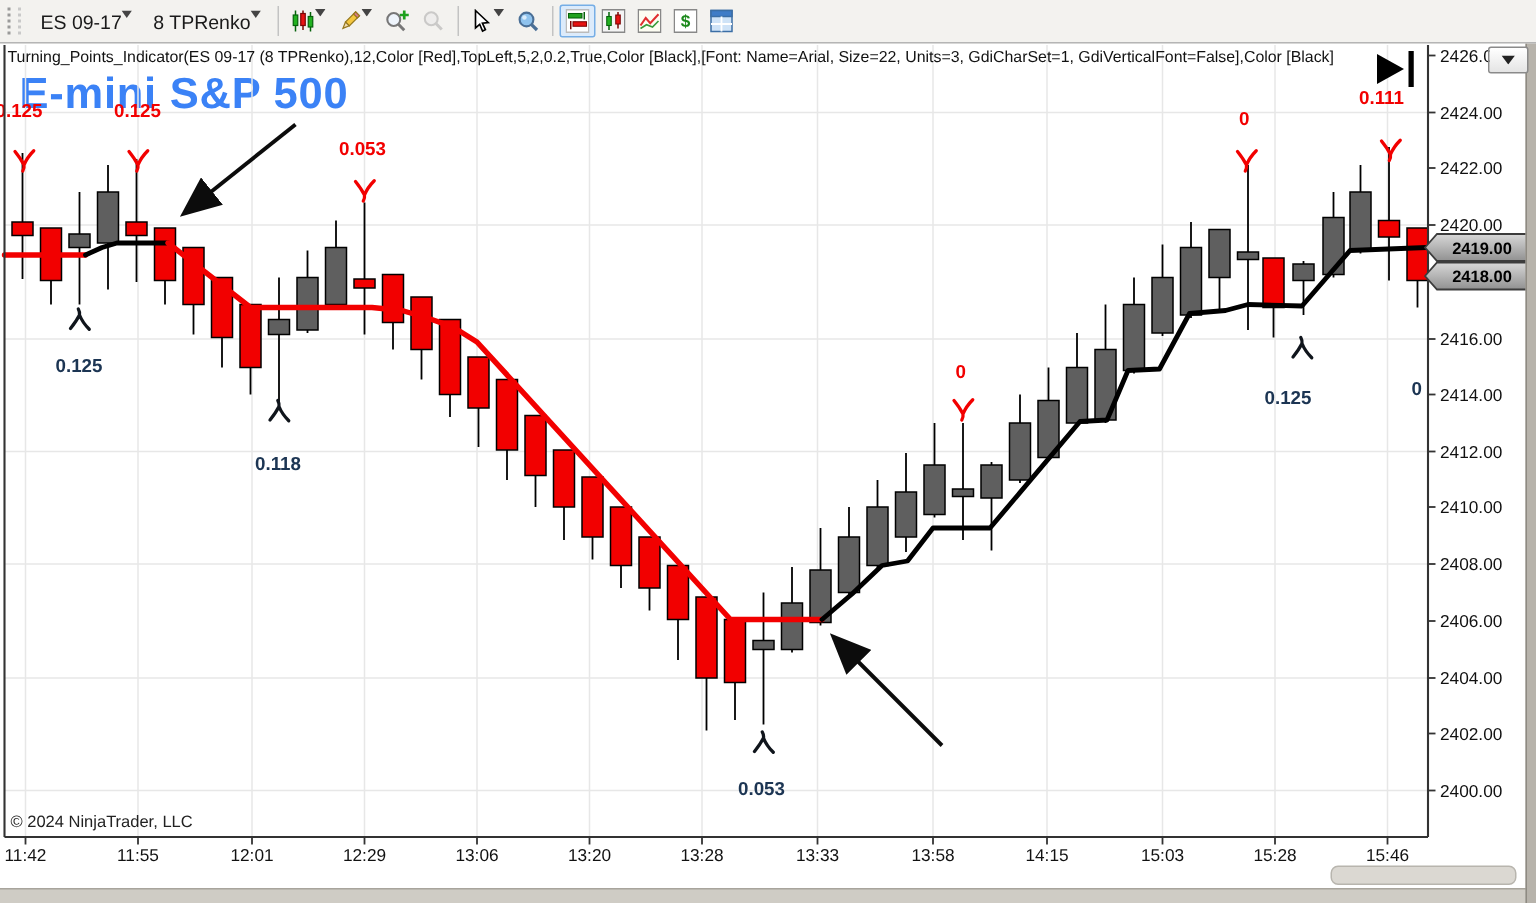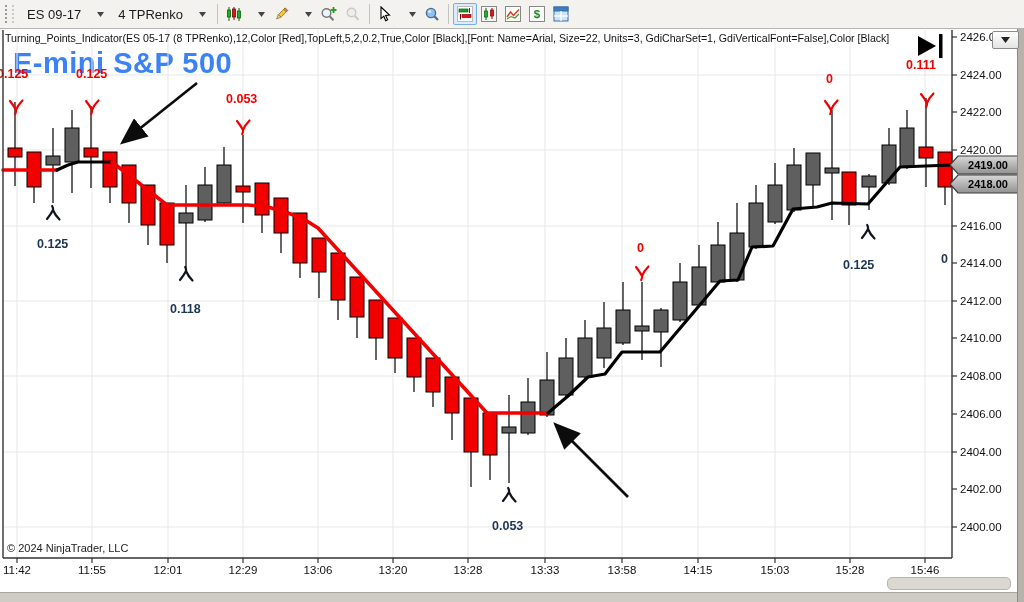--- a/index.html
+++ b/index.html
@@ -4,21 +4,21 @@
 <style>
   html,body{margin:0;padding:0}
   body{width:1024px;height:602px;position:relative;background:#fff;overflow:hidden;
        font-family:"Liberation Sans",sans-serif;}
 
   
   .toolbar{position:absolute;top:0;left:0;width:1024px;height:29px;background:#f3f2ef;
            border-bottom:1px solid #b5b5b5;display:flex;align-items:center;
            padding-left:3px;box-sizing:border-box;z-index:10}
   .grip{width:5px;height:18px;border-left:2px dotted #9a9a9a;border-right:2px dotted #c9c9c9;margin:0 6px 0 2px}
-  .tbtn{display:flex;align-items:center;gap:16px;padding:2px 6px;background:transparent;
+  .tbtn{display:flex;align-items:flex-start;gap:0;padding:2px 6px;background:transparent;
         border:1px solid transparent;font:13px "Liberation Sans",sans-serif;color:#1a1a1a;cursor:default}
   .tbtn.icon{padding:2px 3px}
   .tbtn.active{border:1px solid #76aee6;background:#dcebfb;border-radius:2px}
   .sep{width:1px;height:20px;background:#c3c3c3;margin:0 4px}
   .dd{display:inline-block}
   .disabled{opacity:.45}
 
   
   #watermark{position:absolute;left:13px;top:47px;font-size:29px;font-weight:bold;
              color:#3b82f6;letter-spacing:.5px;z-index:1;white-space:nowrap}
@@ -45,21 +45,21 @@
   <div class="grip"></div>
 
   <button class="tbtn">
     <span>ES 09-17</span>
     <svg class="dd" width="7" height="5">
         <path d="M0 0h7L3.5 5z" fill="#444"></path>
       </svg>
   </button>
 
   <button class="tbtn">
-    <span>4 TPRenko</span>
+    <span>8 TPRenko</span>
     <svg class="dd" width="7" height="5">
         <path d="M0 0h7L3.5 5z" fill="#444"></path>
       </svg>
   </button>
 
   <div class="sep"></div>
 
   <button class="tbtn icon">
     <svg width="16" height="16" viewBox="0 0 16 16">
       <line x1="3" y1="1" x2="3" y2="15" stroke="#05620a" stroke-width="1"></line>
@@ -404,21 +404,21 @@
       <line x1="698" y1="558" x2="698" y2="563" stroke="#333333" stroke-width="1.2"></line>
       <text x="698" y="574" text-anchor="middle" fill="#111" font-size="11.5" font-family="Liberation Sans, sans-serif">14:15</text>
       <line x1="775" y1="558" x2="775" y2="563" stroke="#333333" stroke-width="1.2"></line>
       <text x="775" y="574" text-anchor="middle" fill="#111" font-size="11.5" font-family="Liberation Sans, sans-serif">15:03</text>
       <line x1="850" y1="558" x2="850" y2="563" stroke="#333333" stroke-width="1.2"></line>
       <text x="850" y="574" text-anchor="middle" fill="#111" font-size="11.5" font-family="Liberation Sans, sans-serif">15:28</text>
       <line x1="925" y1="558" x2="925" y2="563" stroke="#333333" stroke-width="1.2"></line>
       <text x="925" y="574" text-anchor="middle" fill="#111" font-size="11.5" font-family="Liberation Sans, sans-serif">15:46</text>
     </g>
   </svg>
-<div id="indicator-label">Turning_Points_Indicator(ES 05-17 (8 TPRenko),12,Color [Red],TopLeft,5,2,0.2,True,Color [Black],[Font: Name=Arial, Size=22, Units=3, GdiCharSet=1, GdiVerticalFont=False],Color [Black]</div>
+<div id="indicator-label">Turning_Points_Indicator(ES 09-17 (8 TPRenko),12,Color [Red],TopLeft,5,2,0.2,True,Color [Black],[Font: Name=Arial, Size=22, Units=3, GdiCharSet=1, GdiVerticalFont=False],Color [Black]</div>
 <div id="copyright">© 2024 NinjaTrader, LLC</div>
 
 <button class="chart-dd">
   <svg width="9" height="6">
       <path d="M0 0h9L4.5 6z" fill="#222"></path>
     </svg>
 </button>
 
 <div class="right-strip"></div>
 <div class="bottom-strip"></div>

